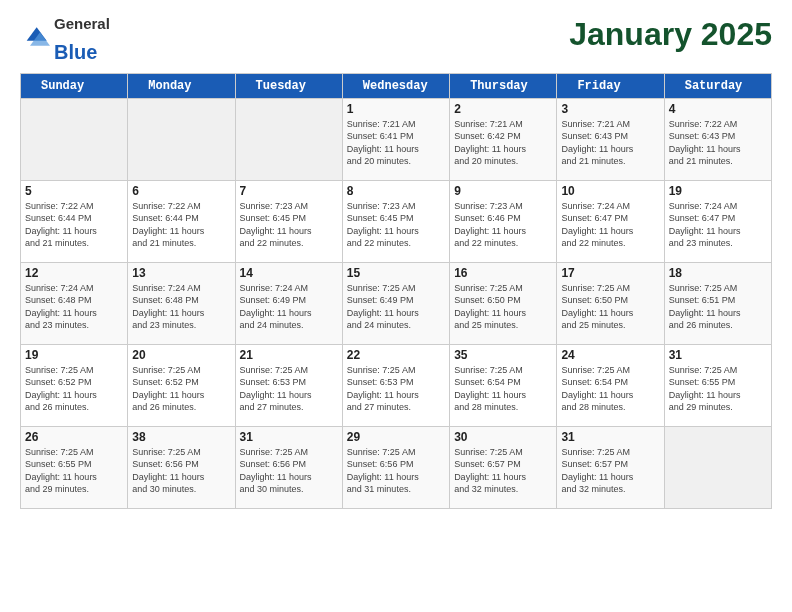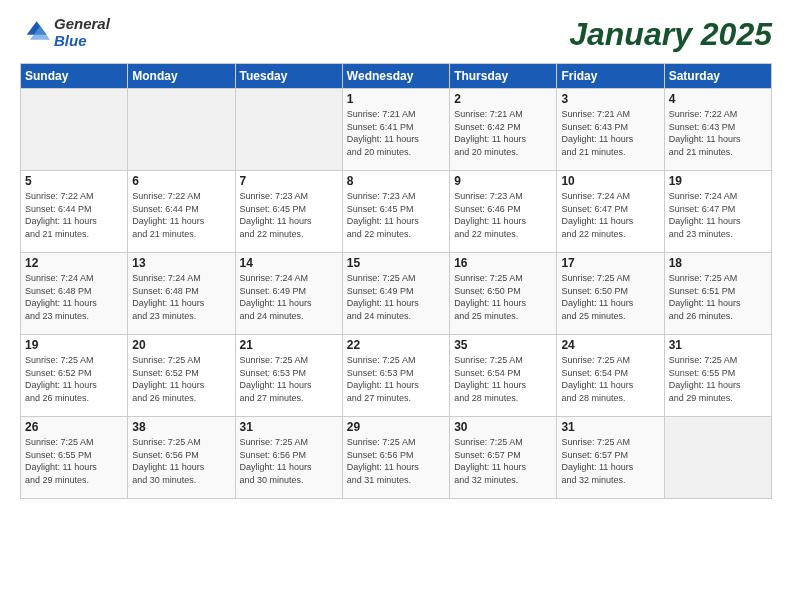--- a/index.html
+++ b/index.html
@@ -14,41 +14,41 @@
       width: 792px;
       height: 612px;
       padding: 16px 20px;
       background: #fff;
     }
     .header {
       display: flex;
       justify-content: space-between;
       align-items: flex-start;
       margin-bottom: 10px;
-      font-style: italic;
     }
     .logo {
       display: flex;
       align-items: center;
       gap: 4px;
     }
     .logo-text {
       display: flex;
       flex-direction: column;
       line-height: 1.1;
     }
     .logo-general {
       font-size: 15px;
       font-weight: bold;
       color: #333;
     }
     .logo-blue {
-      font-size: 15px;
+      font-size: 20px;
       font-weight: bold;
       color: #1a5cb5;
+      margin-top: 8px;
     }
     .logo-icon {
       width: 30px;
       height: 30px;
     }
     .title-block {
       text-align: right;
     }
     .title-month {
       font-size: 32px;
@@ -62,23 +62,24 @@
     .calendar {
       width: 100%;
       border-collapse: collapse;
       table-layout: fixed;
     }
     .calendar thead tr th {
       background: #1a5cb5;
       color: #fff;
       font-size: 12px;
       font-weight: bold;
-      padding: 5px 4px;
+      padding: 5px 20px;
       text-align: left;
       border: 1px solid #ccc;
+      font-family: Liberation Mono, monospace;
     }
     .calendar tbody tr td {
       border: 1px solid #ccc;
       vertical-align: top;
       padding: 3px 4px;
       font-size: 9.5px;
       color: #333;
       height: 82px;
       background: #fff;
     }

